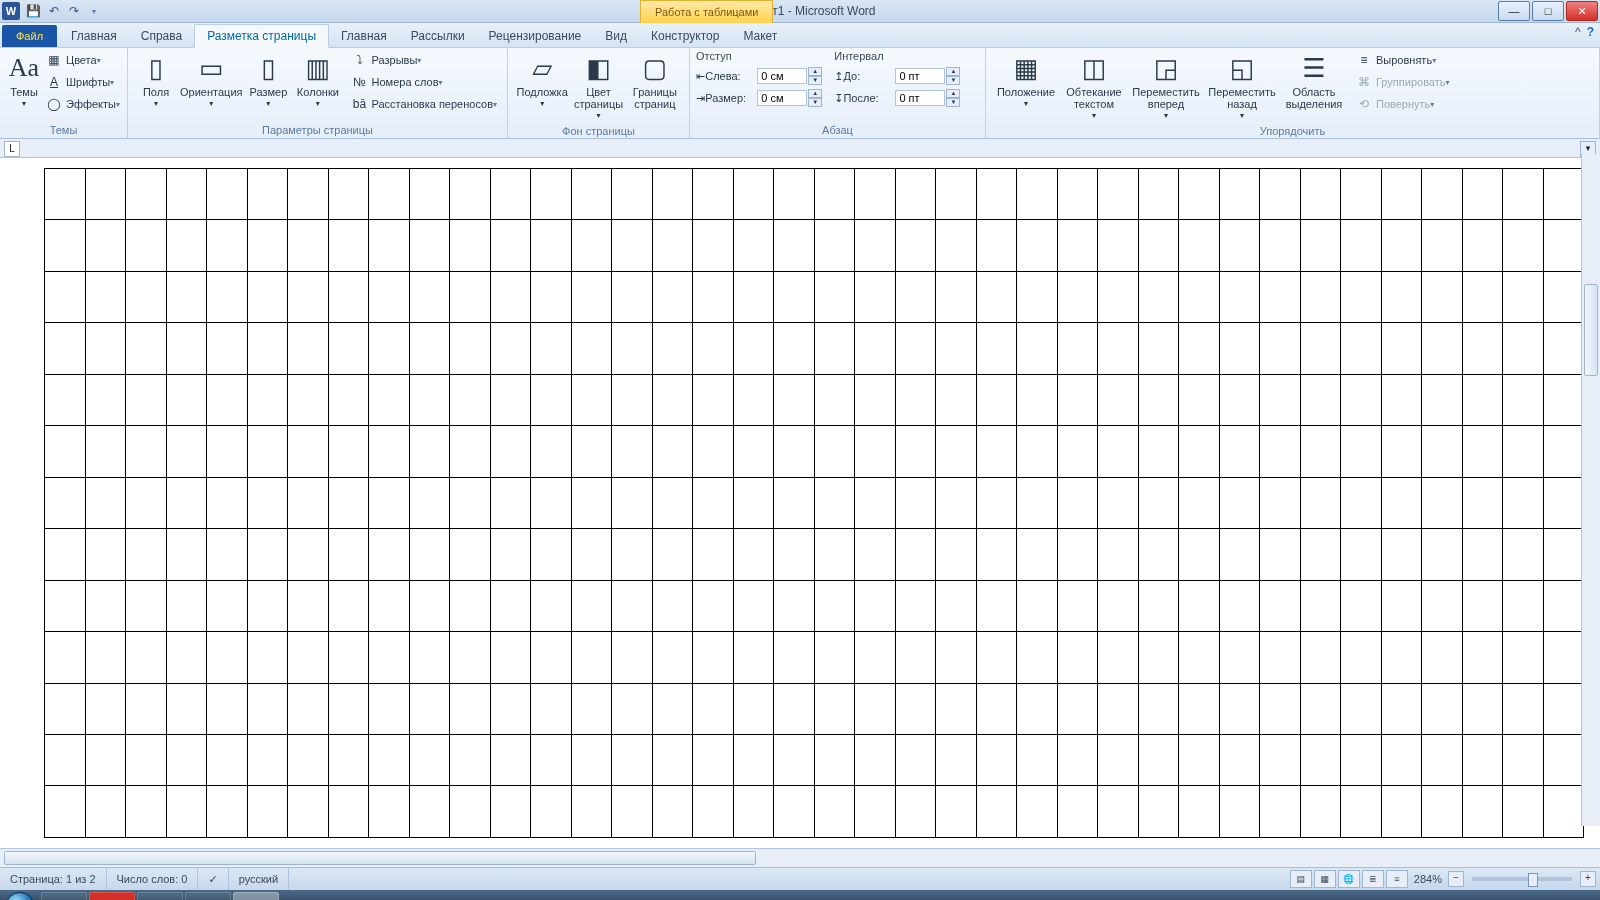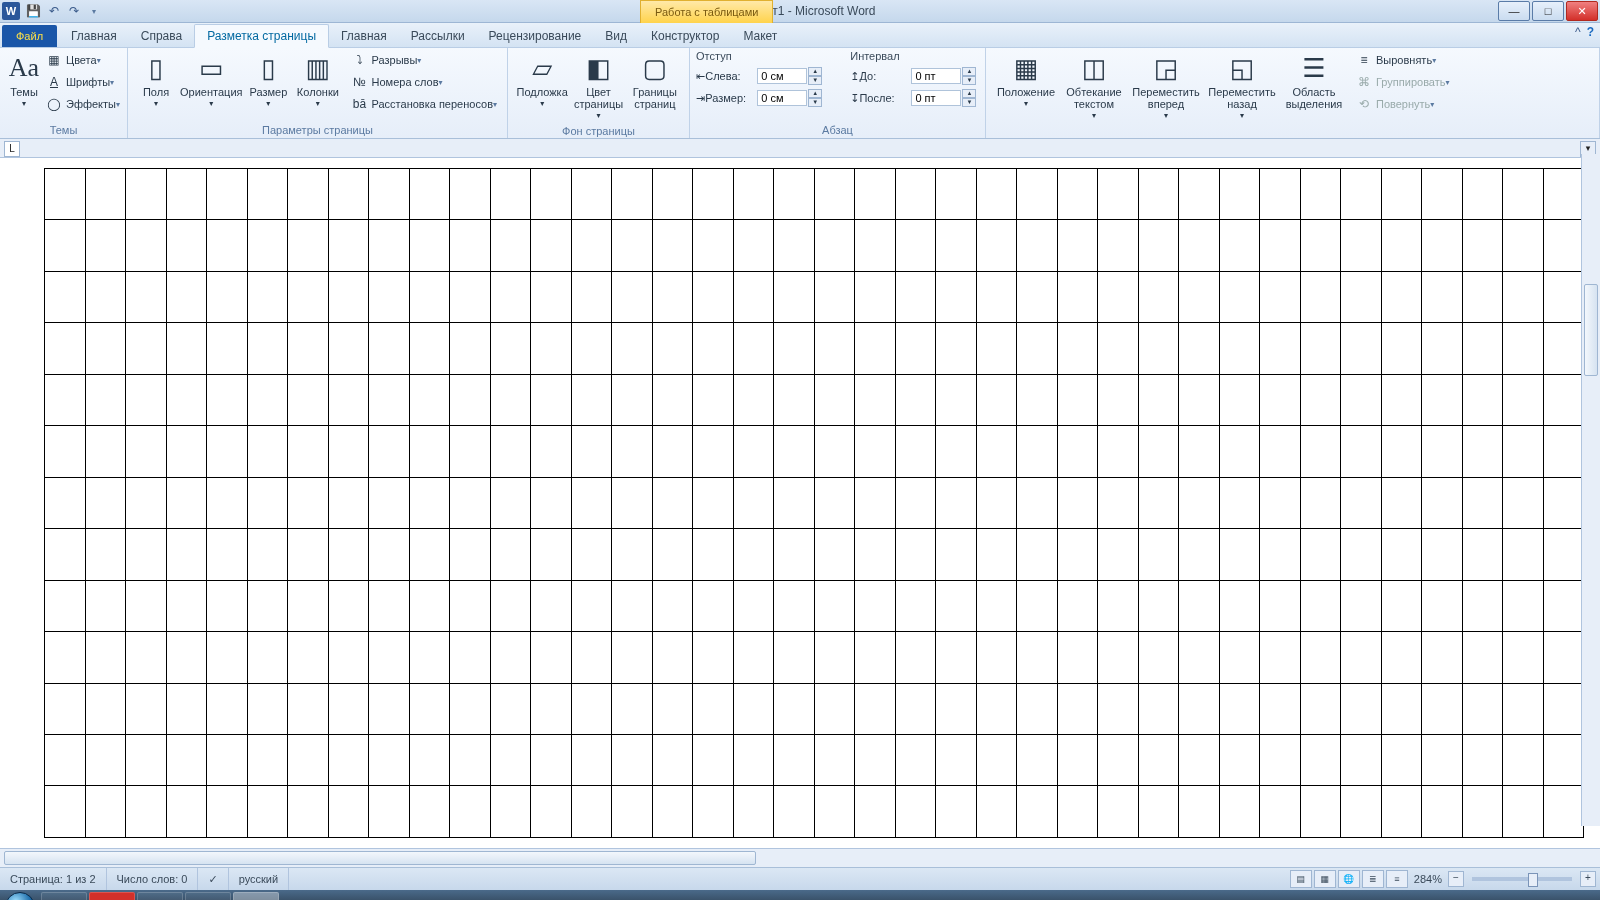--- a/index.html
+++ b/index.html
@@ -183,21 +183,21 @@
         </div>
       <div class="bigbtn">
           <div class="ico">▢</div>
           <span>Границы страниц</span>
         </div>
     </div>
     <div class="glabel">Фон страницы</div>
   </div>
 
   <div class="group" style="width:296px">
-    <div class="controls" style="flex-direction:row;gap:28px;align-items:flex-start;">
+    <div class="controls" style="flex-direction:row;gap:12px;align-items:flex-start;">
       <div class="smallstack">
         <div style="font-size:11px;color:#3a4a5a;padding-bottom:2px;">Отступ</div>
         <div class="fieldrow">
           <span class="sico">⇤</span>
           <span class="flbl">Слева:</span>
           <input class="finput" value="0 см" style="">
           <div class="spin">
               <div>▲</div>
               <div>▼</div>
             </div>
@@ -271,20 +271,21 @@
         <div class="smallbtn drop" style="color:#9aa;">
             <span class="sico">⌘</span>
             <span>Группировать</span>
           </div>
         <div class="smallbtn drop" style="color:#9aa;">
             <span class="sico">⟲</span>
             <span>Повернуть</span>
           </div>
       </div>
     </div>
+    <div class="glabel">Упорядочить</div>
   </div>
 </div>
 
 <div class="rulerbar">
   <div class="tabbox">L</div>
   <div class="rexpand">▾</div>
 </div>
 
 <div class="docarea">
   <div class="tablegrid">

